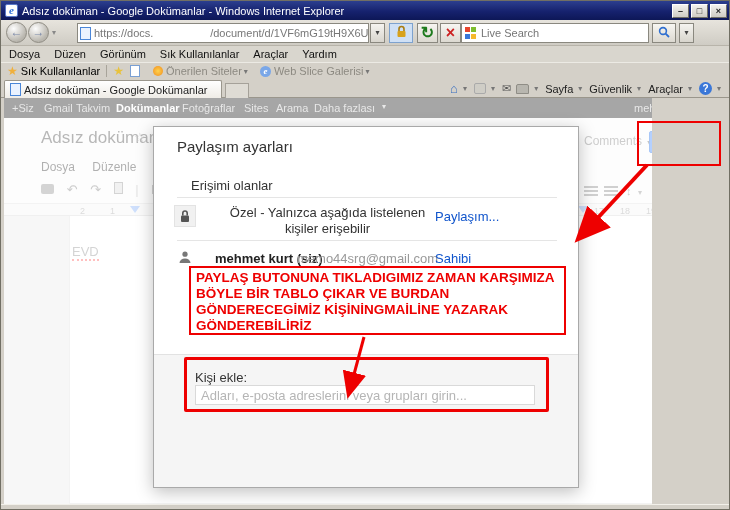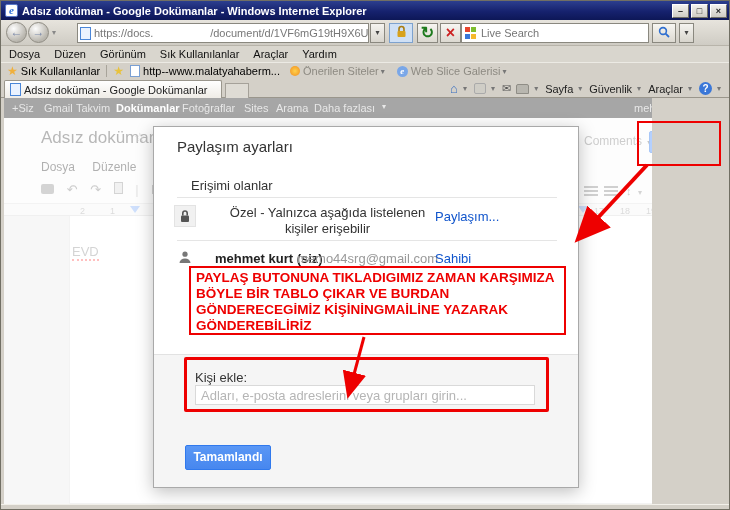--- a/index.html
+++ b/index.html
@@ -7,21 +7,21 @@
   .window { position:relative; width:730px; height:510px; background:#d4d0c8; overflow:hidden;
             border:1px solid #716f64; }
   .abs { position:absolute; }
 
   
   .titlebar { left:0; top:0; width:730px; height:19px;
               background:linear-gradient(180deg,#2c3f8f 0%,#16226e 55%,#0d1757 100%);
               display:flex; align-items:center; padding:0 4px; }
   .titlebar .ie-ico { width:13px; height:13px; background:#fff; border:1px solid #5a78c8; border-radius:2px;
               color:#2e6fd8; font:italic bold 11px/11px "Liberation Serif",serif; text-align:center; margin-right:4px; }
-  .titlebar .ttl { color:#fff; font-size:11px; font-weight:bold; white-space:nowrap; overflow:hidden; flex:1; }
+  .titlebar .ttl { color:#fff; font-size:11px; font-weight:normal; white-space:nowrap; overflow:hidden; flex:1; }
   .winbtn { width:17px; height:14px; margin-left:2px; background:linear-gradient(#f2f1ee,#cfccc4);
             border:1px solid #fff; border-right-color:#6f6d64; border-bottom-color:#6f6d64;
             font:bold 9px/12px "Liberation Sans",sans-serif; text-align:center; color:#222; }
 
   
   .addrrow { left:0; top:19px; width:730px; height:26px; background:linear-gradient(#e7e4dd,#cfccc4); border-bottom:1px solid #b8b4aa; }
   .navbtn { position:absolute; top:2px; width:21px; height:21px; border-radius:50%;
             background:radial-gradient(circle at 35% 30%,#fdfdfd,#b9b6ae 70%);
             border:1px solid #8f8c83; color:#7b89a8; font:bold 12px/19px "Liberation Sans",sans-serif; text-align:center; }
   .addrfield { position:absolute; left:76px; top:3px; width:292px; height:20px; background:#fff;
@@ -175,21 +175,20 @@
     <span class="menuitem">Araçlar</span>
     <span class="menuitem">Yardım</span>
   </div>
 
   <div class="abs favrow">
     <span class="star">★</span>
     <span>Sık Kullanılanlar</span>
     <span class="sep"></span>
     <span class="star" style="color:#e8c23c;margin-left:0;">★</span>
     <span class="minipage"></span>
-    <span>http--www.malatyahaberm...</span>
     <span class="bulb"></span>
     <span class="graytxt">Önerilen Siteler</span>
     <span class="caret">▾</span>
     <span class="eicon">e</span>
     <span class="graytxt">Web Slice Galerisi</span>
     <span class="caret">▾</span>
   </div>
 
   <div class="abs tabrow">
     <div class="tab">
@@ -300,21 +299,20 @@
           <circle cx="7" cy="4.2" r="2.6" fill="#777"></circle>
           <path d="M1.5 13 a5.5 4.5 0 0 1 11 0 z" fill="#777"></path>
         </svg>
     </div>
     <span class="rowname abs" style="left:61px;top:124px;">mehmet kurt (siz)</span>
     <span class="rowemail abs" style="left:143px;top:124px;">memo44srg@gmail.com</span>
     <a class="bluelink abs" style="left:281px;top:124px;">Sahibi</a>
     <div class="dlgfooter"></div>
     <div class="addlabel">Kişi ekle:</div>
     <input class="addinput" type="text" placeholder="Adları, e-posta adreslerini veya grupları girin..." style="">
-    <div class="donebtn">Tamamlandı</div>
   </div>
 
   <div class="abs redbox annot-text">PAYLAŞ BUTONUNA TIKLADIGIMIZ ZAMAN KARŞIMIZA
 BÖYLE BİR TABLO ÇIKAR VE BURDAN
 GÖNDERECEGİMİZ KİŞİNİNGMAİLİNE YAZARAK
 GÖNDEREBİLİRİZ</div>
   <div class="abs redbox annot-input"></div>
   <div class="abs redbox annot-share"></div>
   <svg class="abs annot-svg" width="730" height="510">
     <defs>

